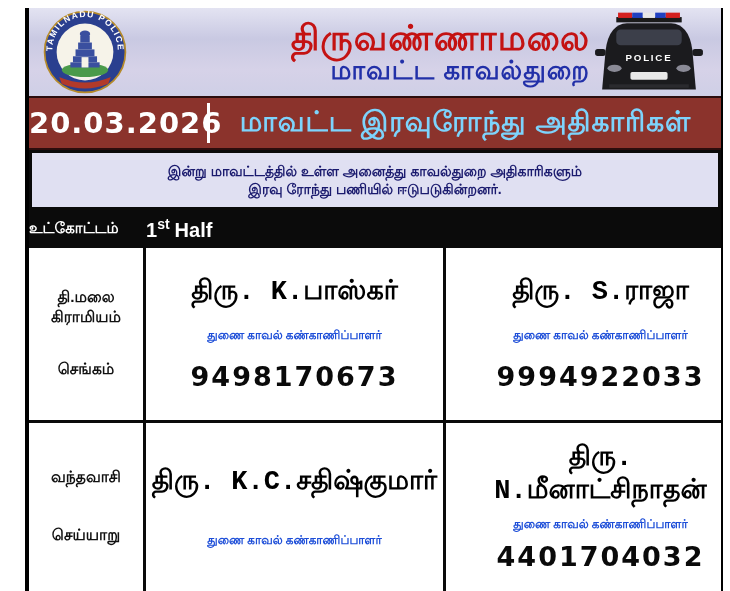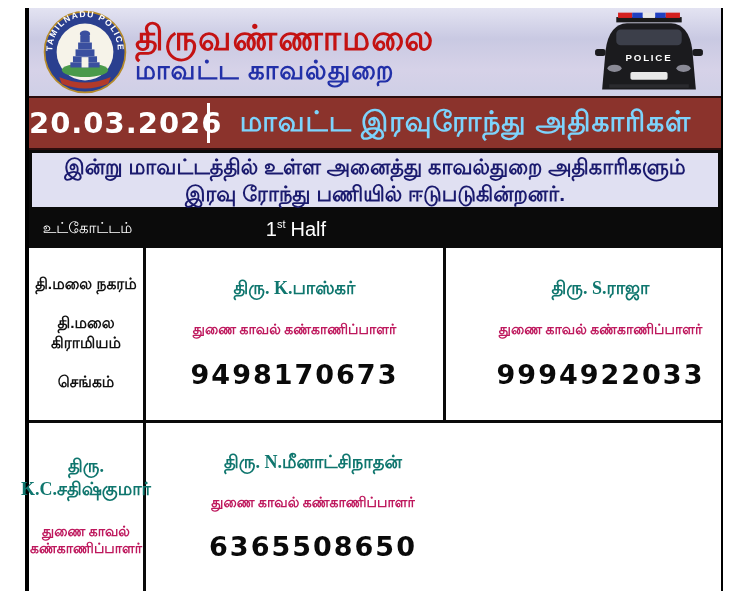--- a/index.html
+++ b/index.html
@@ -12,68 +12,68 @@
     border-left:4px solid #000;border-right:2px solid #000;
     box-sizing:border-box;background:#fff;
   }
   
   .header-band{
     height:90px;display:flex;align-items:center;
     background:linear-gradient(180deg,#e3e3f2 0%,#c9c9e2 35%,#d6d2e8 70%,#cfcfe6 100%);
     border-bottom:2px solid #2b0d0d;box-sizing:border-box;padding:0 6px;
   }
   .logo-wrap{width:100px;display:flex;justify-content:center;}
-  .title-wrap{flex:1;text-align:left;line-height:1.05;}
+  .title-wrap{flex:1;text-align:right;line-height:1.05;}
   .title-1{color:var(--c-title_red,#c41212);font-size:35px;font-weight:bold;letter-spacing:1px;}
   .title-2{color:var(--c-title_blue,#2230a8);font-size:26px;font-weight:bold;letter-spacing:1px;}
   .car-wrap{width:125px;display:flex;}
   
   .banner{
     height:52px;background:var(--c-maroon,#8b332c);display:flex;align-items:center;
     box-sizing:border-box;border-bottom:2px solid #2b0d0d;
   }
   .banner-date{
     width:178px;text-align:center;color:#fff;font-weight:bold;font-size:29px;letter-spacing:1px;
     font-family:"DejaVu Sans",sans-serif;
   }
   .banner-sep{width:3px;height:40px;background:#fff;}
   .banner-title{flex:1;text-align:center;color:#7dd3fc;font-weight:bold;font-size:28px;letter-spacing:1px;}
   
   .notice{
     height:60px;background:#e0e0f2;border:3px solid #0a0a0a;box-sizing:border-box;
     display:flex;flex-direction:column;justify-content:center;text-align:center;
-    color:var(--c-navy,#1a1a6e);font-weight:bold;font-size:21px;line-height:1.3;
+    color:var(--c-navy,#1a1a6e);font-weight:bold;font-size:14px;line-height:1.3;
   }
   
   .thead{
     height:38px;background:#0b0b0b;color:#fff;display:grid;
     grid-template-columns:117px 300px 1fr;align-items:center;
   }
-  .th{text-align:center;font-weight:normal;}
+  .th{font-weight:bold;}
   .th-sub{font-size:15px;}
   .th-half{font-size:20px;}
-  .th-half sup{font-size:11px;}
+  .th-half sup{font-size:14px;}
   .th-half .w{margin-left:5px;}
   .trow{
     display:grid;grid-template-columns:117px 300px 1fr;box-sizing:border-box;
   }
   .trow-1{height:175px;border-bottom:3px solid #0a0a0a;}
   .trow-2{height:168px;}
   .td{border-right:3px solid #0a0a0a;box-sizing:border-box;}
   .td:last-child{border-right:none;padding-left:38px;}
   .td-sub{
     display:flex;flex-direction:column;justify-content:space-evenly;align-items:center;
     font-weight:bold;font-size:15.5px;color:#111;padding:8px 2px;text-align:center;
   }
   .td-officer{
     display:flex;flex-direction:column;justify-content:space-evenly;align-items:center;
     padding:10px 4px;text-align:center;
   }
-  .o-name{font-family:Liberation Serif, serif;font-weight:bold;font-size:18px;color:#0f766e;}
-  .o-desig{font-family:"Liberation Serif",serif;font-weight:bold;font-size:14px;color:#be185d;}
+  .o-name{font-family:Liberation Mono, monospace;font-weight:bold;font-size:27px;color:#000000;}
+  .o-desig{font-family:"Liberation Serif",serif;font-weight:bold;font-size:12px;color:#1d4ed8;}
   .o-phone{font-family:"DejaVu Sans",sans-serif;font-weight:bold;font-size:27px;letter-spacing:2px;color:#0a0a0a;}
 </style>
 </head>
 <body>
 
 <div class="poster">
 
   <div class="header-band">
     <div class="logo-wrap">
       <svg width="86" height="86" viewBox="0 0 100 100">
@@ -132,41 +132,44 @@
     <div>இரவு ரோந்து பணியில் ஈடுபடுகின்றனர்.</div>
   </div>
 
   <div class="thead">
     <div class="th th-sub">உட்கோட்டம்</div>
     <div class="th th-half"><span>1</span><sup>st</sup><span class="w">Half</span></div>
   </div>
 
   <div class="trow trow-1">
     <div class="td td-sub">
-      <div>தி.மலை நகரம்</div>
       <div>தி.மலை கிராமியம்</div>
       <div>செங்கம்</div>
     </div>
     <div class="td td-officer">
       <div class="o-name">திரு. K.பாஸ்கர்</div>
       <div class="o-desig">துணை காவல் கண்காணிப்பாளர்</div>
       <div class="o-phone">9498170673</div>
     </div>
     <div class="td td-officer">
       <div class="o-name">திரு. S.ராஜா</div>
       <div class="o-desig">துணை காவல் கண்காணிப்பாளர்</div>
       <div class="o-phone">9994922033</div>
     </div>
   </div>
 
   <div class="trow trow-2">
+    <div class="td td-sub">
+      <div>வந்தவாசி</div>
+      <div>செய்யாறு</div>
+    </div>
     <div class="td td-officer">
       <div class="o-name">திரு. K.C.சதிஷ்குமார்</div>
       <div class="o-desig">துணை காவல் கண்காணிப்பாளர்</div>
     </div>
     <div class="td td-officer">
       <div class="o-name">திரு. N.மீனாட்சிநாதன்</div>
       <div class="o-desig">துணை காவல் கண்காணிப்பாளர்</div>
-      <div class="o-phone">6365508650</div>
+      <div class="o-phone">4401704032</div>
     </div>
   </div>
 
 </div>
 
 </body></html>

